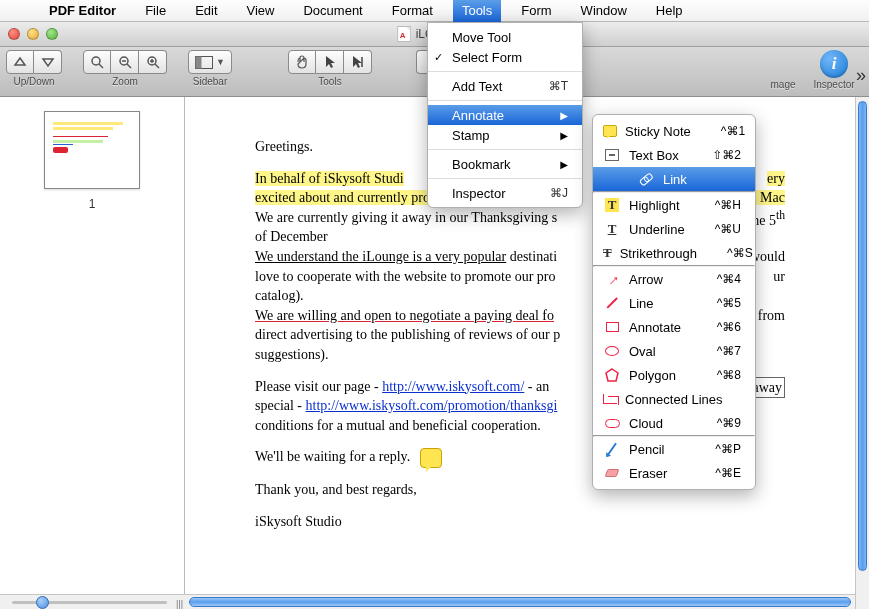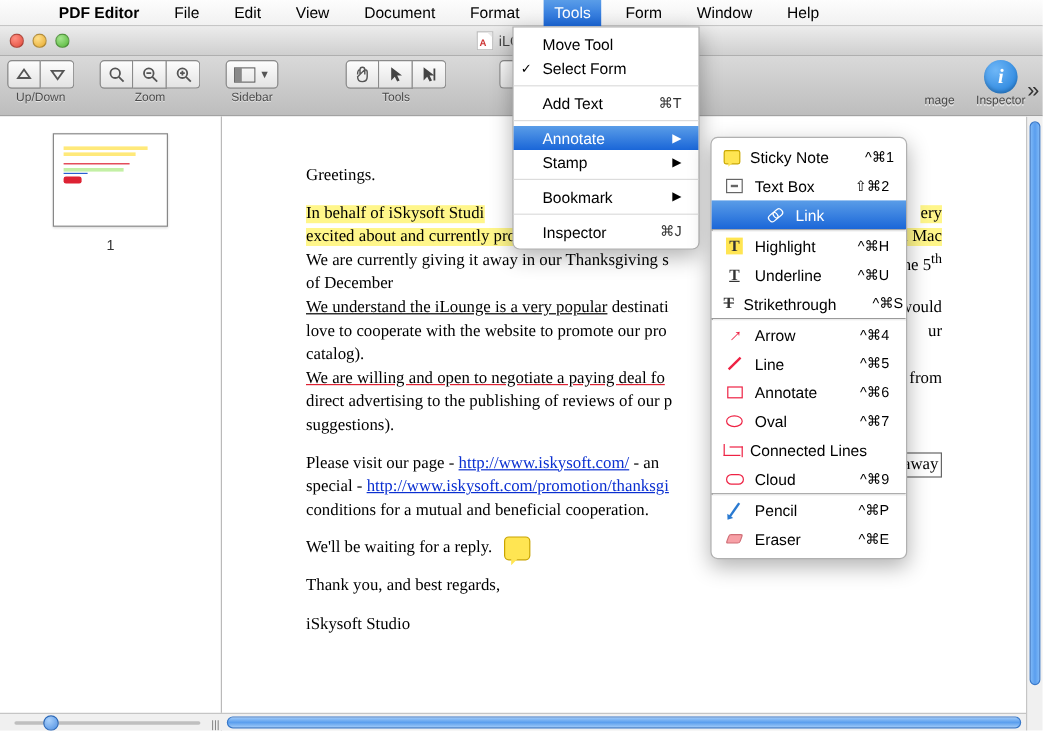--- a/index.html
+++ b/index.html
@@ -591,20 +591,29 @@
   </div>
   <div class="srow">
     <span class="sic">
         <span class="ic-oval"></span>
       </span>
     <span>Oval</span>
       <span class="sc">^⌘7</span>
   </div>
   <div class="srow">
     <span class="sic">
+      <svg class="poly">
+          <polygon points="7,1 13,5 11,13 3,13 1,5" fill="none" stroke="#e24" stroke-width="1.5"></polygon>
+        </svg>
+    </span>
+    <span>Polygon</span>
+      <span class="sc">^⌘8</span>
+  </div>
+  <div class="srow">
+    <span class="sic">
         <span class="ic-connected"></span>
       </span>
     <span>Connected Lines</span>
       <span class="sc"></span>
   </div>
   <div class="srow">
     <span class="sic">
         <span class="ic-cloud"></span>
       </span>
     <span>Cloud</span>

